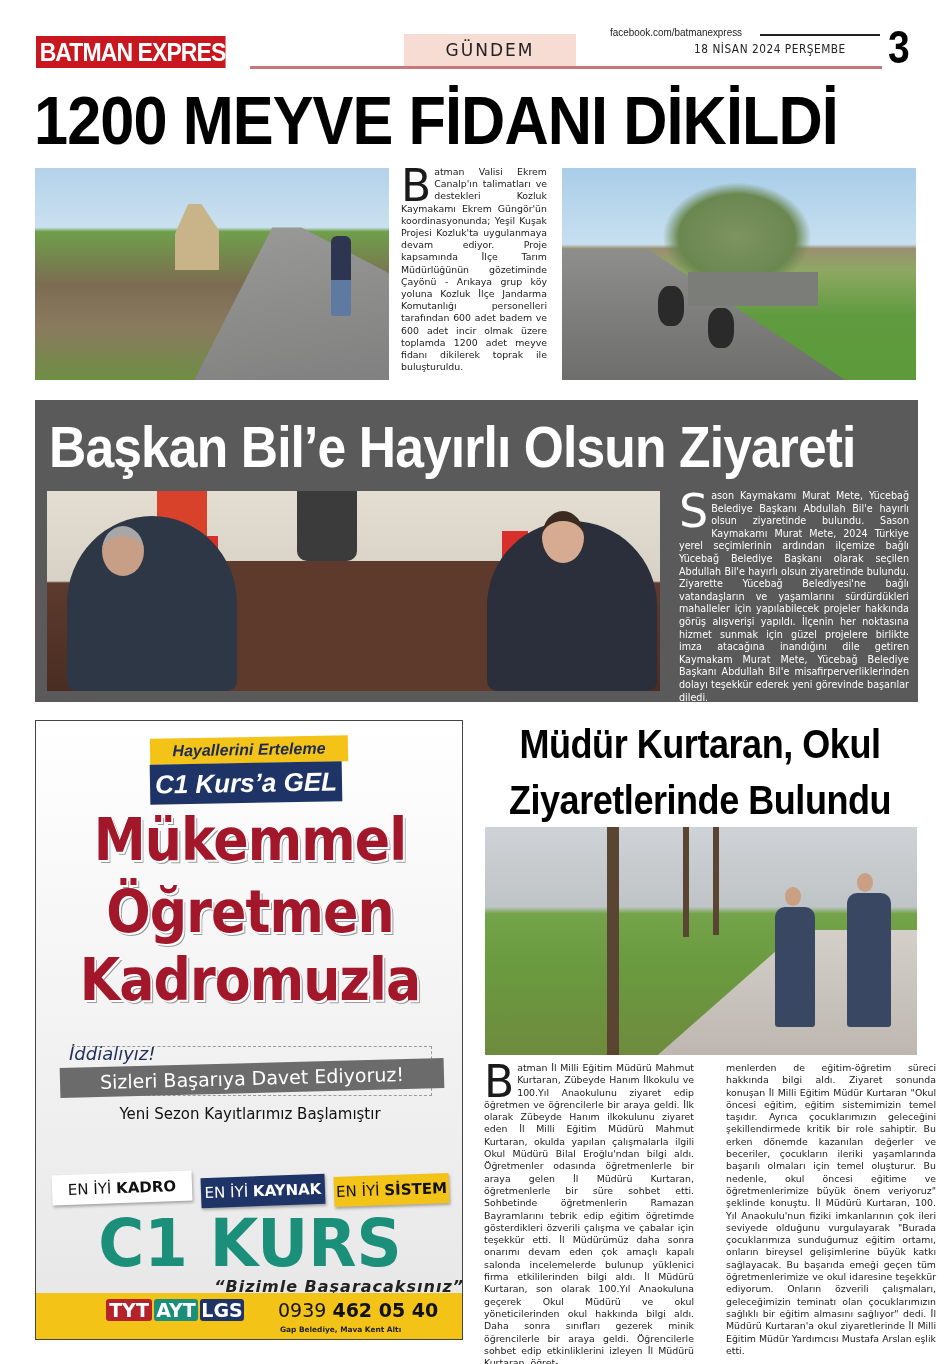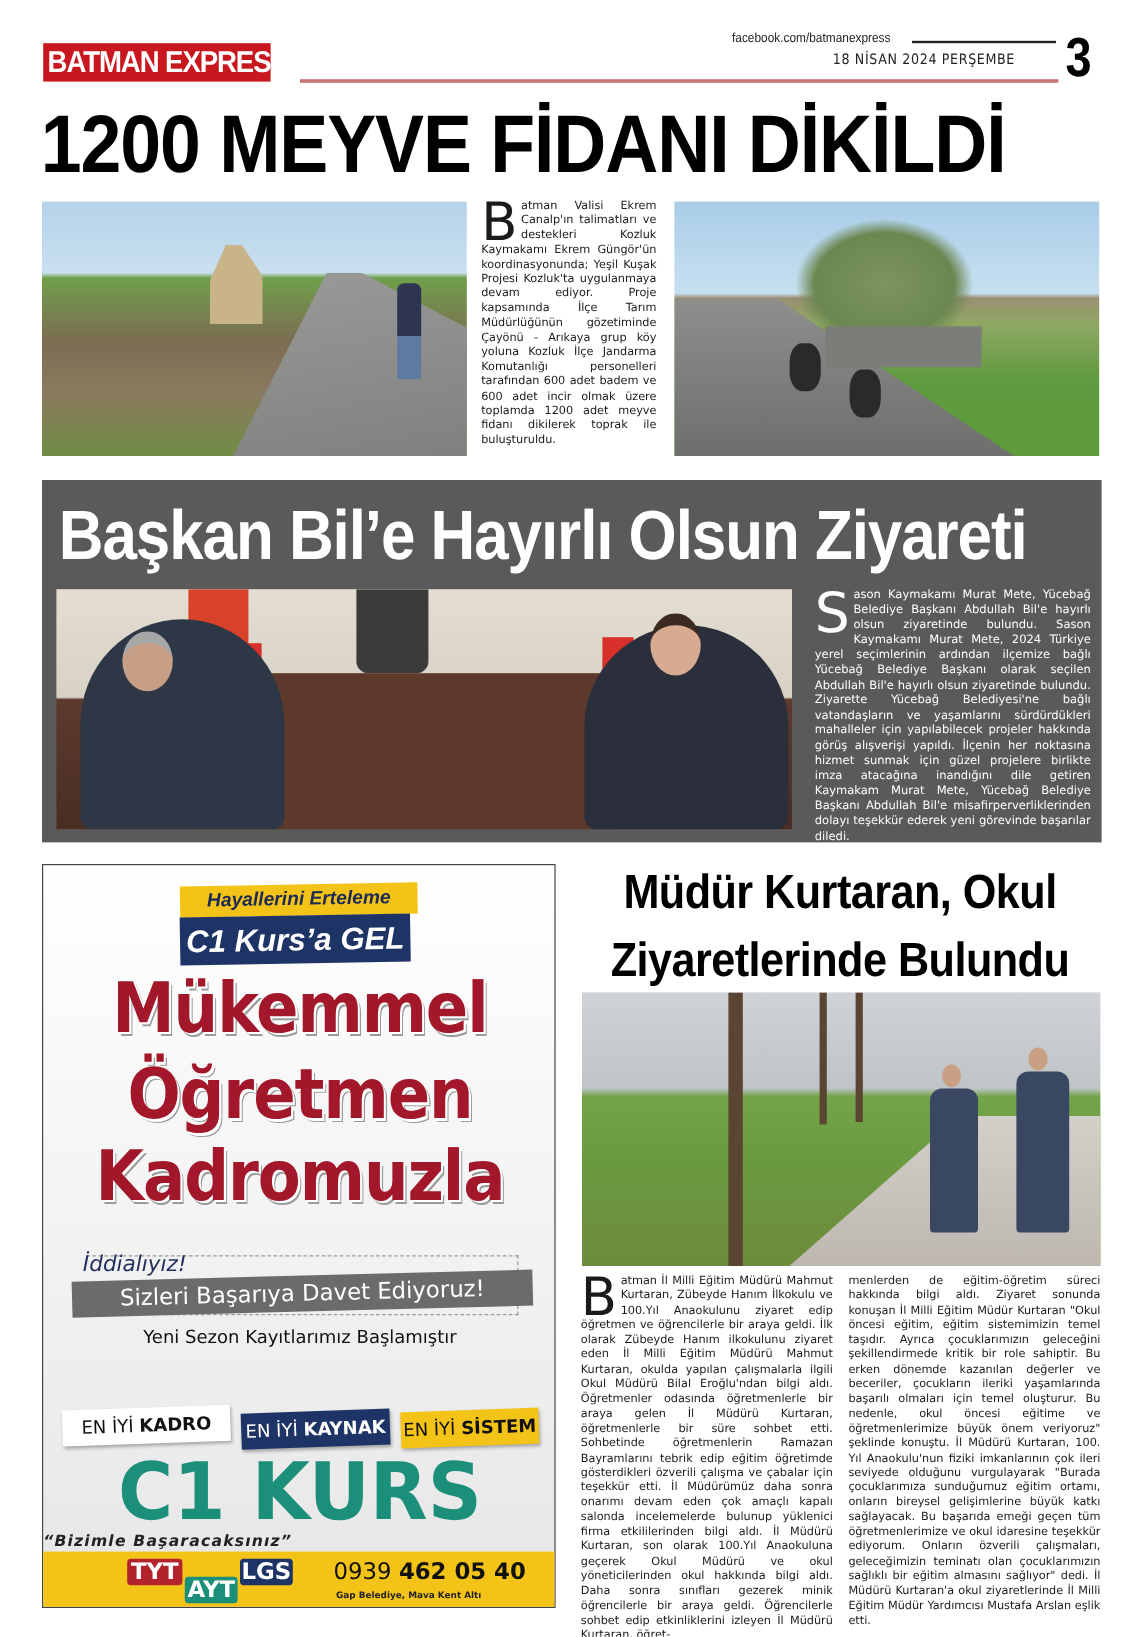--- a/index.html
+++ b/index.html
@@ -60,45 +60,46 @@
   .ad-claim-wrap { position: absolute; left: 0; top: 300px; width: 428px; height: 80px; }
   .ad-claim-box { position: absolute; left: 24px; top: 42px; width: 384px; height: 30px; background: #6b6b6b; color: #fff; font-size: 19px; text-align: center; line-height: 30px; font-family: "DejaVu Sans", sans-serif; transform: rotate(-1.5deg); }
   .ad-dashes { position: absolute; left: 36px; top: 25px; width: 360px; height: 50px; border: 1px dashed #9a9a9a; border-left: none; }
   .ad-season { position: absolute; left: 0; top: 384px; width: 428px; text-align: center; font-size: 15px; color: #111; font-family: "DejaVu Sans", sans-serif; }
   .ad-pill { position: absolute; height: 30px; line-height: 30px; font-size: 15px; text-align: center; font-family: "DejaVu Sans", sans-serif; box-shadow: 1px 2px 3px rgba(0,0,0,0.3); }
   .ad-pill b { font-weight: bold; }
   .pill1 { left: 16px; top: 452px; width: 140px; background: #fff; color: #111; transform: rotate(-2deg); }
   .pill2 { left: 165px; top: 455px; width: 124px; background: #1f3466; color: #fff; transform: rotate(-2deg); }
   .pill3 { left: 298px; top: 454px; width: 115px; background: #f3c317; color: #111; transform: rotate(-2deg); }
   .ad-brand { position: absolute; left: 0; top: 488px; width: 428px; text-align: center; color: #1b8f7a; font-weight: bold; font-size: 66px; line-height: 70px; font-family: "DejaVu Sans", sans-serif; transform: scaleX(0.95); }
-  .ad-slogan { position: absolute; left: 0; top: 556px; width: 428px; text-align: left; font-size: 13px; font-weight: bold; font-style: italic; color: #222; font-family: "DejaVu Sans", sans-serif; letter-spacing: 1px; }
+  .ad-slogan { position: absolute; left: 0; top: 556px; width: 428px; text-align: right; font-size: 16px; font-weight: bold; font-style: italic; color: #222; font-family: "DejaVu Sans", sans-serif; letter-spacing: 1px; }
   .ad-bar { position: absolute; left: 0; top: 572px; width: 428px; height: 48px; background: #f3c317; }
   .exam { position: absolute; top: 6px; height: 22px; line-height: 22px; color: #fff; font-weight: bold; font-size: 19px; text-align: center; border-radius: 3px; font-family: "DejaVu Sans", sans-serif; }
-  .e1 { left: 70px; width: 46px; background: #b2232c; } .e2 { left: 118px; width: 44px; background: #1b8f7a; margin-top: 15px; } .e3 { left: 164px; width: 44px; background: #1f3466; }
+  .e1 { left: 70px; width: 46px; background: #b2232c; } .e2 { left: 118px; width: 44px; background: #1b8f7a; } .e3 { left: 164px; width: 44px; background: #1f3466; }
   .ad-classes { position: absolute; left: 68px; top: 30px; font-size: 7px; color: #222; font-weight: bold; font-family: "DejaVu Sans", sans-serif; margin-top: 28px; }
   .ad-phone { position: absolute; left: 242px; top: 6px; font-size: 19px; color: #111; font-family: "DejaVu Sans", sans-serif; }
   .ad-phone b { font-weight: bold; }
   .ad-addr { position: absolute; left: 244px; top: 32px; font-size: 7.4px; color: #222; font-weight: bold; font-family: "DejaVu Sans", sans-serif; }
 
   
   .headline3 { position: absolute; left: 478px; top: 716px; width: 444px; text-align: center; font-size: 40px; font-weight: bold; line-height: 56px; color: #000; letter-spacing: -0.5px; transform: scaleX(0.9); }
   .ph-school { position: absolute; left: 485px; top: 827px; width: 432px; height: 228px; background: linear-gradient(180deg, #cfd2d6 0%, #bfc4c7 35%, #74a44a 38%, #6a9a40 62%, #6e8b3d 100%); }
   .ph-school .path { position: absolute; right: 0; bottom: 0; width: 60%; height: 55%; background: linear-gradient(180deg, #d4cfc9, #bdb7b0); clip-path: polygon(55% 0, 100% 0, 100% 100%, 0 100%); }
   .ph-school .tree { position: absolute; width: 12px; background: #5a4432; }
   .ph-school .suit { position: absolute; background: #3a4763; border-radius: 10px 10px 3px 3px; }
   .ph-school .head { position: absolute; width: 16px; height: 19px; background: #caa085; border-radius: 50%; }
   .col3a { position: absolute; left: 484px; top: 1062px; width: 210px; }
-  .col3b { position: absolute; left: 707px; top: 1062px; width: 210px; }
+  .col3b { position: absolute; left: 726px; top: 1062px; width: 210px; }
   .col3a .body-text, .col3b .body-text { font-size: 9.4px; line-height: 12.3px; }
 </style>
 </head>
 <body>
 
 <header class="masthead">
   <div class="logo">BATMAN EXPRESS</div>
+  <div class="section-tab">GÜNDEM</div>
   <div class="rule-red"></div>
   <div class="fb-url">facebook.com/batmanexpress</div>
   <div class="rule-top"></div>
   <div class="date">18 NİSAN 2024 PERŞEMBE</div>
   <div class="page-num">3</div>
 </header>
 
 <h1 class="headline1">1200 MEYVE FİDANI DİKİLDİ</h1>
 
 <div class="photo ph-road1">

